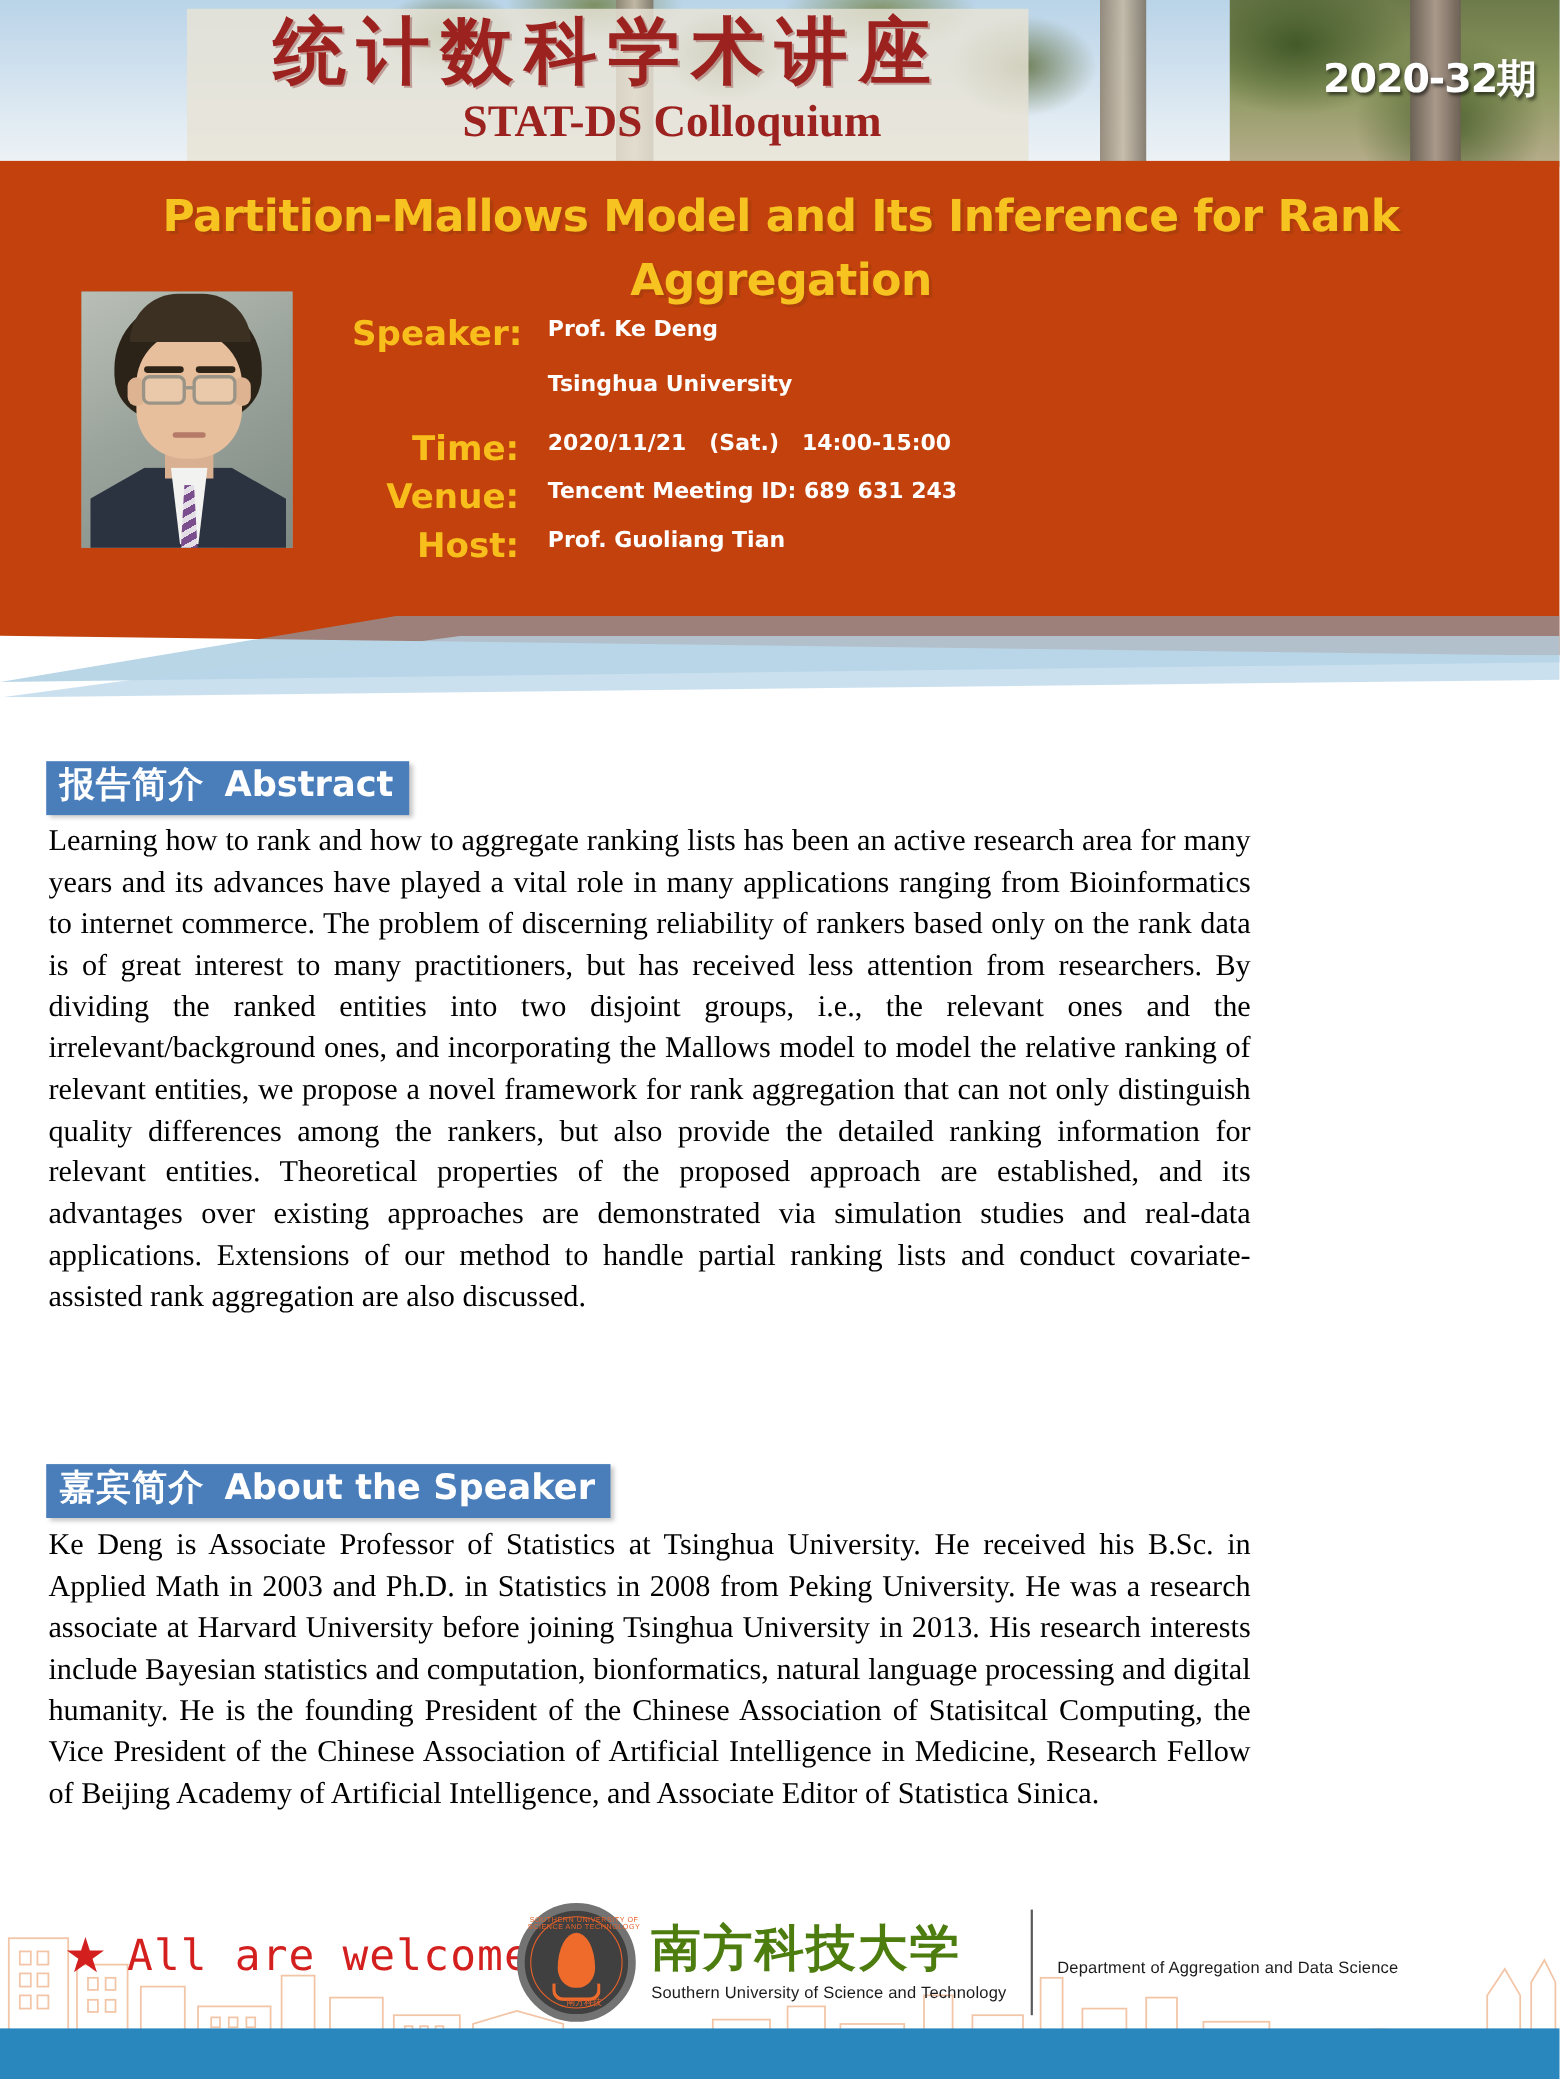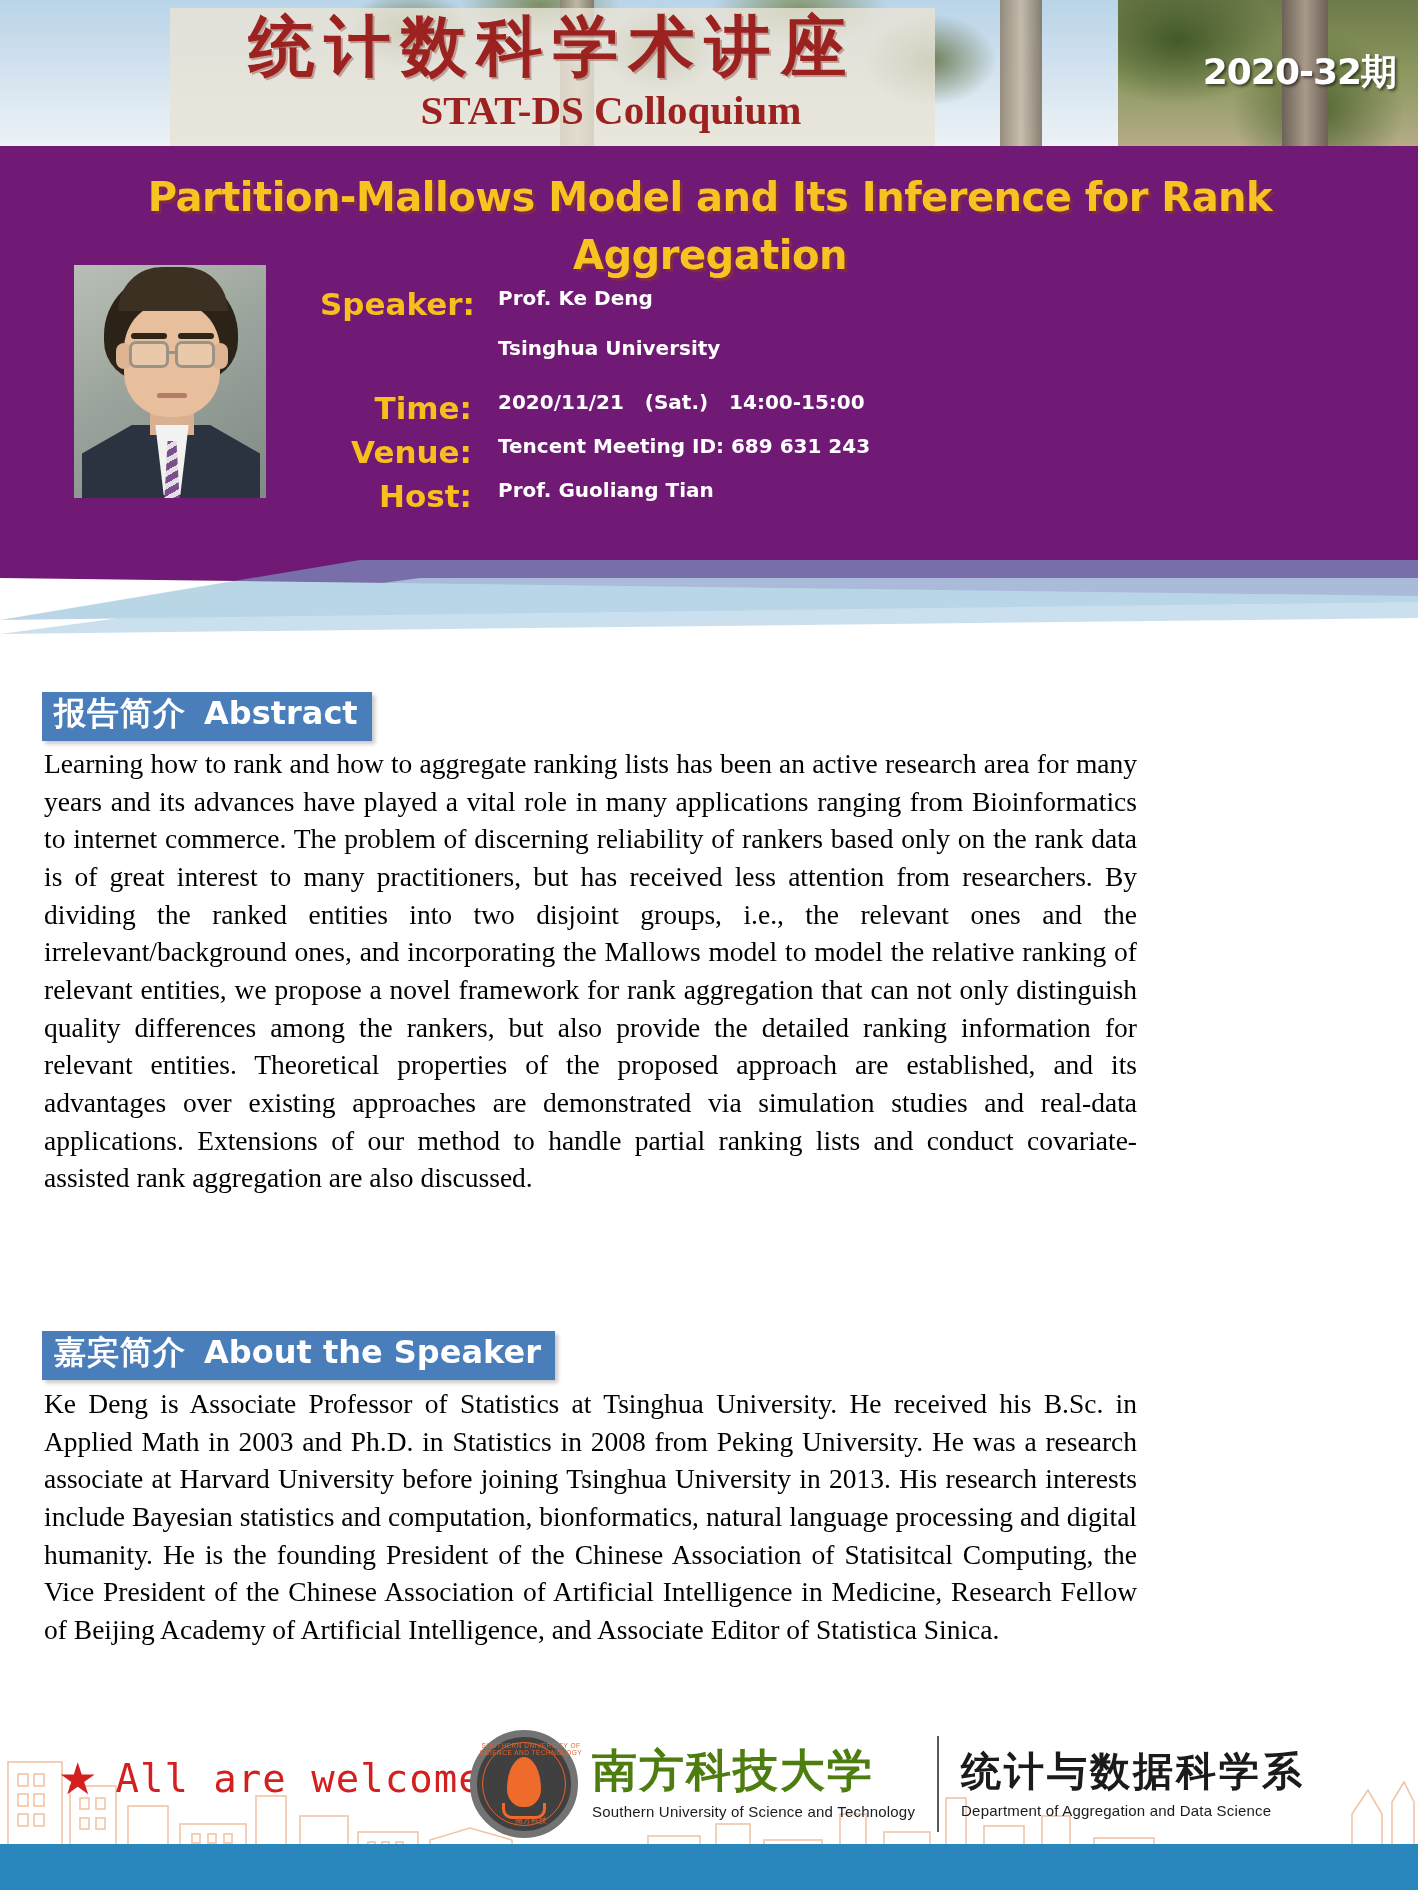--- a/index.html
+++ b/index.html
@@ -71,21 +71,21 @@
     position:absolute; right:22px; top:48px;
     font-family:"DejaVu Sans", sans-serif;
     font-size:36px; font-weight:bold; color:#ffffff;
     text-shadow:2px 2px 3px rgba(0,0,0,.55);
     letter-spacing:-1px;
   }
 
   
   .blue-panel {
     position:absolute; left:0; top:146px; width:1418px; height:450px;
-    background:#701a75;
+    background:#c2410c;
     clip-path:polygon(0 0, 1418px 0, 1418px 450px, 0 432px);
   }
   .accent-stripe-a {
     position:absolute; left:0; top:560px; width:1418px; height:60px;
     background:#7fb4d4; opacity:.55;
     clip-path:polygon(360px 0, 1418px 0, 1418px 42px, 0 60px);
   }
   .accent-stripe-b {
     position:absolute; left:0; top:578px; width:1418px; height:56px;
     background:#b9d6e8; opacity:.75;
@@ -412,21 +412,20 @@
         <div class="seal-base"></div>
         <div class="seal-cn-top">SOUTHERN UNIVERSITY OF SCIENCE AND TECHNOLOGY</div>
         <div class="seal-cn-bot">南方科技</div>
       </div>
       <div class="logo-col">
         <div class="logo-cn">南方科技大学</div>
         <div class="logo-en">Southern University of Science and Technology</div>
       </div>
       <div class="logo-divider"></div>
       <div>
-        <div class="dept-cn">统计与数据科学系</div>
         <div class="dept-en">Department of Aggregation and Data Science</div>
       </div>
     </div>
 
     <div class="bottom-bar"></div>
   </div>
 
 </div>
 
 </body></html>

